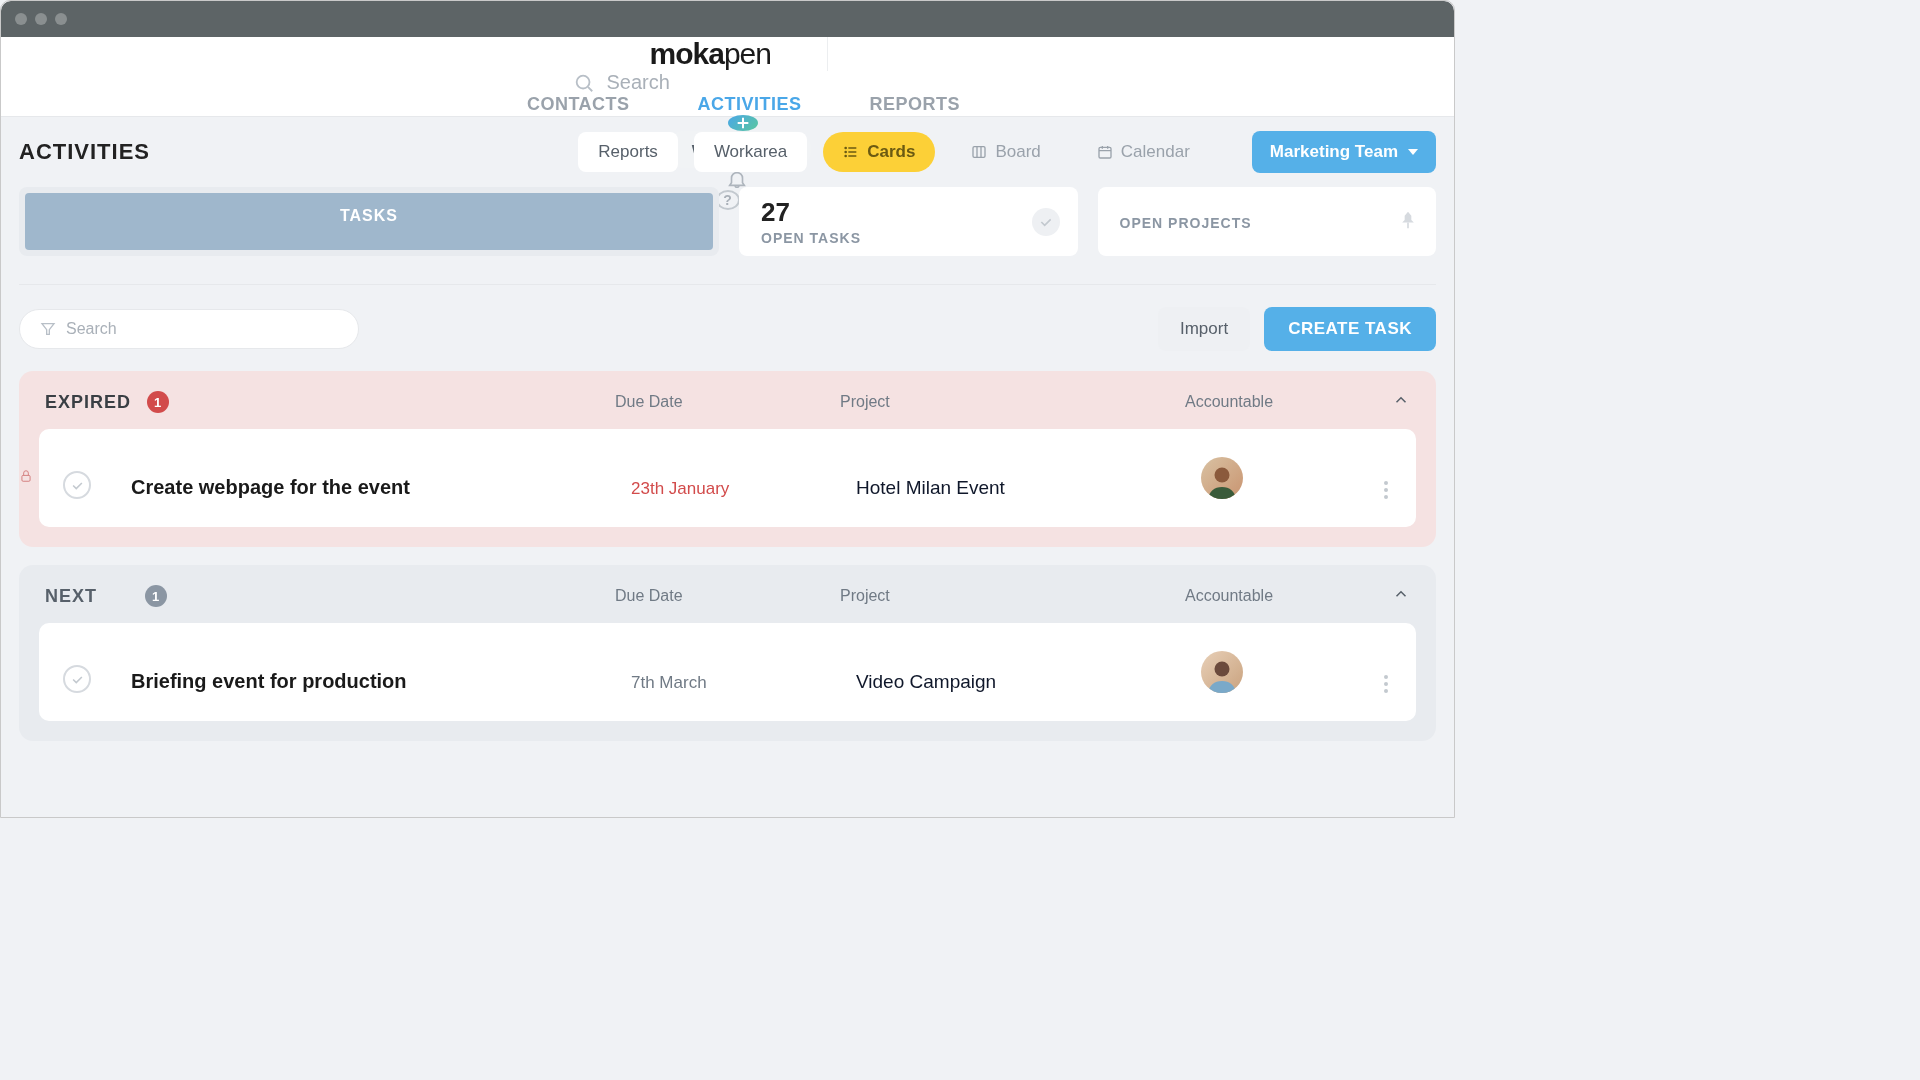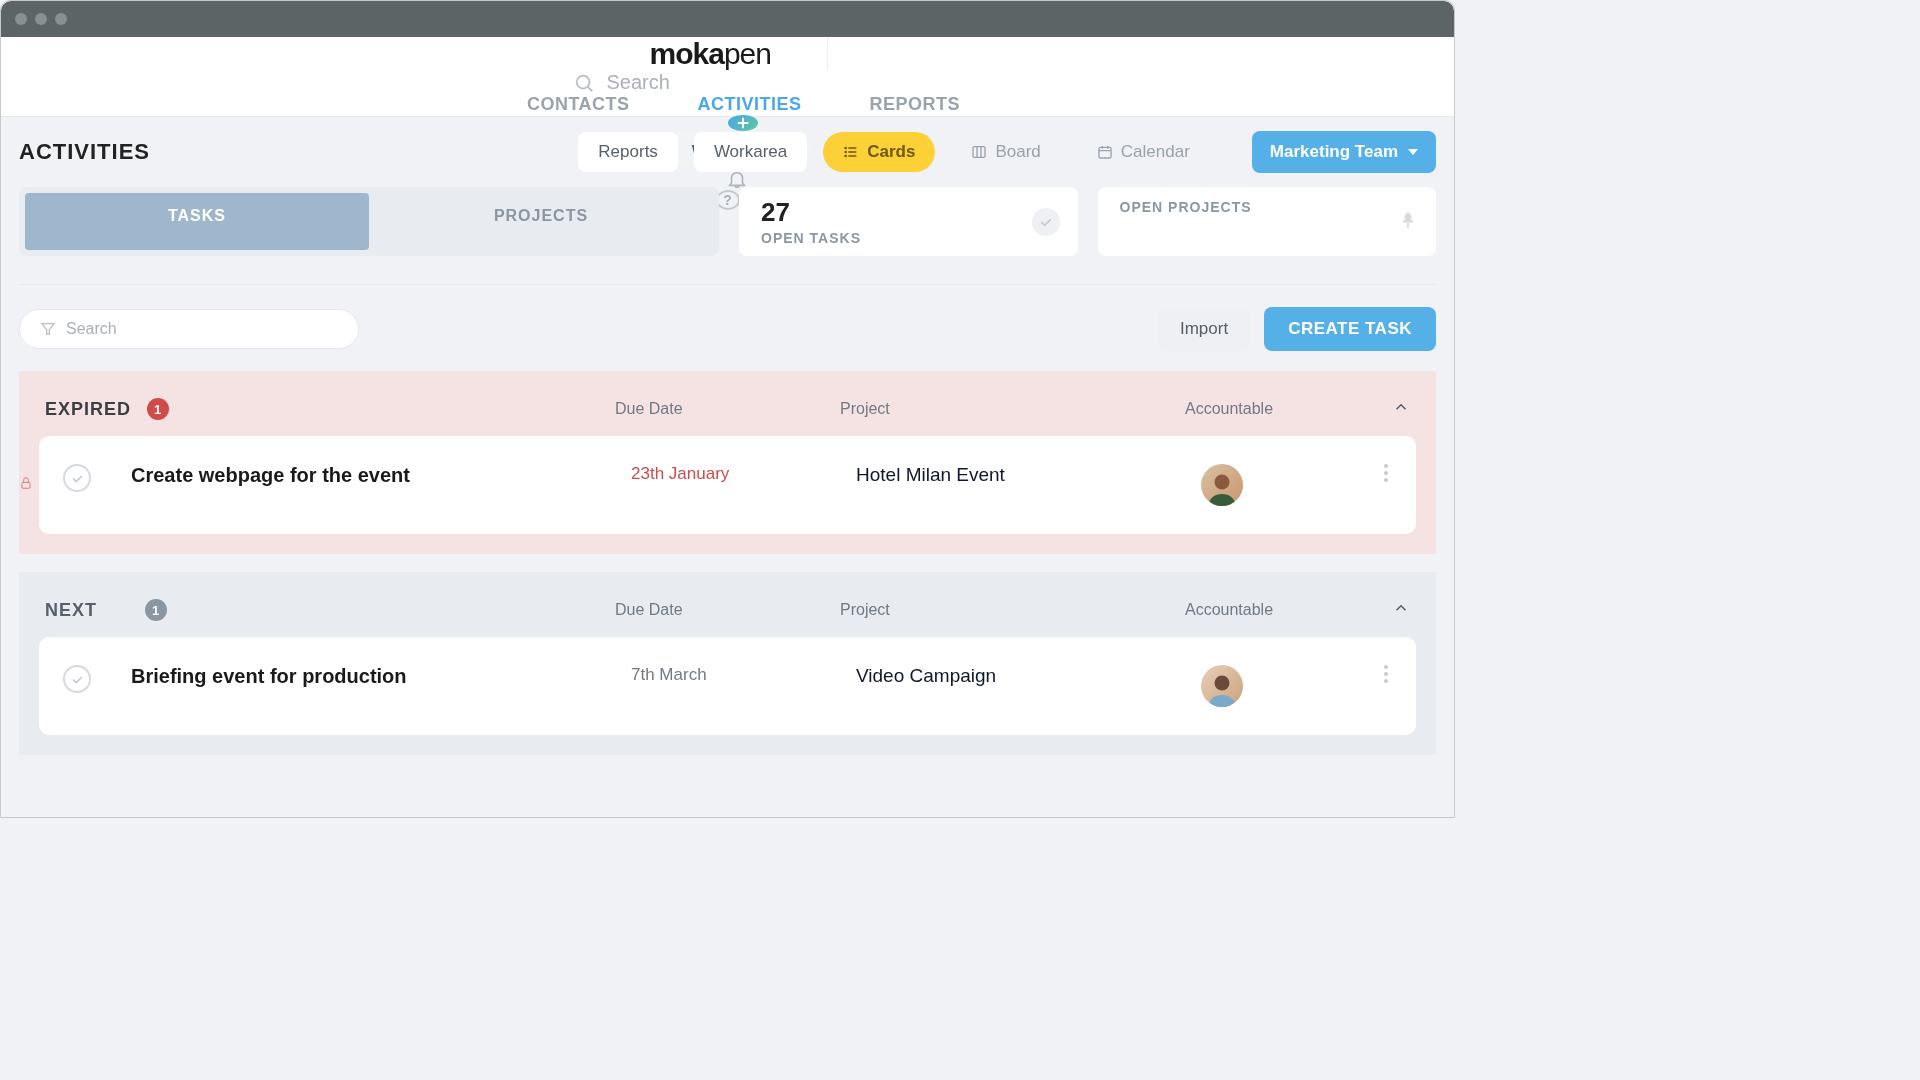--- a/index.html
+++ b/index.html
@@ -32,53 +32,53 @@
 .pill { background:#fff; border-radius:8px; padding:10px 20px; font-size:17px; color:#57606a; display:flex; align-items:center; gap:8px; cursor:pointer;}
 .pill.ghost { background:transparent; color:#9aa2ab;}
 .pill.yellow { background:#fcd037; color:#6b5a12; border-radius:22px; font-weight:600;}
 .pill svg { width:16px; height:16px; stroke:currentColor; fill:none; stroke-width:2;}
 .teampill { background:#55b0e8; color:#fff; border-radius:8px; padding:11px 18px; font-size:17px; font-weight:700; display:flex; align-items:center; gap:10px; margin-left:26px;}
 .teampill .caret { width:0;height:0;border-left:5px solid transparent;border-right:5px solid transparent;border-top:6px solid #fff;}
 .tabs-row { display:flex; gap:20px; padding: 0 0 18px 0;}
 .tabs { background:#e8ebef; border-radius:8px; display:flex; flex:0 0 700px; padding:6px;}
 .tab { flex:1; text-align:center; padding:14px 0; font-size:16px; font-weight:700; letter-spacing:1px; color:#8b96a3; border-radius:4px; cursor:pointer;}
 .tab.active { background:#9fb7cc; color:#fff;}
-.stat { background:#fff; border-radius:8px; flex:1; padding:10px 22px; position:relative; display:flex; flex-direction:column; }
+.stat { background:#fff; border-radius:8px; flex:1; padding:10px 22px; position:relative; display:flex; flex-direction:column; justify-content:center;}
 .stat .num { font-size:26px; font-weight:800; color:#222;}
 .stat .lbl { font-size:14px; font-weight:600; letter-spacing:1px; color:#8b96a3; margin-top:2px;}
 .statcheck { position:absolute; right:18px; top:50%; transform:translateY(-50%); width:28px; height:28px; border-radius:50%; background:#eef0f3; display:flex; align-items:center; justify-content:center;}
 .statcheck svg{width:16px;height:16px;stroke:#c3c9cf;fill:none;stroke-width:2.5;}
 .statpin { position:absolute; right:18px; top:50%; transform:translateY(-50%); color:#d6dadf;}
 .statpin svg{width:20px;height:24px;fill:#d6dadf;}
 .divider { height:1px; background:#e6e8eb; margin:10px 0 22px 0;}
 .toolbar { display:flex; align-items:center; margin-bottom:20px;}
 .searchpill { background:#fff; border:1px solid #e6e8eb; border-radius:22px; padding:10px 20px; display:flex; align-items:center; gap:10px; width:340px;}
 .searchpill svg{width:16px;height:16px;stroke:#b8bfc7;fill:none;stroke-width:2;}
 .searchpill input{border:none;outline:none;font-size:16px;flex:1;}
 .searchpill input::placeholder{color:#a9b0b8;}
 .importbtn { margin-left:auto; background:#eef0f3; border-radius:8px; padding:12px 22px; font-size:17px; color:#57606a; cursor:pointer;}
 .createbtn { background:#55b0e8; color:#fff; border-radius:8px; padding:12px 24px; font-size:17px; font-weight:700; letter-spacing:0.5px; margin-left:14px; cursor:pointer;}
-.section { border-radius:2px; padding:7px 20px 20px 20px; margin-bottom:18px;}
+.section { border-radius:14px; padding:0 20px 20px 20px; margin-bottom:18px;}
 .section.expired { background:#f5e2e2;}
 .section.next { background:#e8ebef;}
 .sechead { display:flex; align-items:center; padding:20px 6px 16px 6px;}
 .secname { font-size:18px; font-weight:800; letter-spacing:1px; color:#3a3f44; width:570px; display:flex; align-items:center; gap:16px;}
 .section.next .secname{color:#57606a;gap:48px;}
 .badge { background:#d24b4b; color:#fff; width:22px; height:22px; border-radius:50%; display:inline-flex; align-items:center; justify-content:center; font-size:13px; font-weight:700;}
 .badge.gray { background:#8b96a3;}
 .colh { font-size:16px; color:#707a85; font-weight:500;}
 .colh.due { width:225px;}
 .colh.proj { width:345px;}
 .colh.acc { flex:1;}
 .chev { margin-left:auto;}
 .chev svg{width:18px;height:18px;stroke:#57606a;fill:none;stroke-width:2;}
 .cardwrap { position:relative;}
 .lock { position:absolute; left:-20px; top:50%; transform:translateY(-50%);}
 .lock svg{width:14px;height:16px;stroke:#d27b7b;fill:none;stroke-width:1.6;}
-.card { background:#fff; border-radius:10px; display:flex; align-items:flex-start; padding:28px 24px;}
+.card { background:#fff; border-radius:10px; display:flex; align-items:flex-end; padding:28px 24px;}
 .check { width:28px; height:28px; border:2px solid #d6dadf; border-radius:50%; display:flex; align-items:center; justify-content:center; margin-right:40px;}
 .check svg{width:15px;height:15px;stroke:#c3c9cf;fill:none;stroke-width:2.5;}
 .tname { font-size:20px; font-weight:700; color:#1a1a1a; width:500px;}
 .tdue { font-size:17px; width:225px;}
 .tdue.red { color:#d24b4b;}
 .tdue.gray { color:#707a85;}
 .tproj { font-size:19px; color:#0f172a; width:345px;}
 .tav { width:42px; height:42px; border-radius:50%; overflow:hidden; display:flex; align-items:flex-end; justify-content:center;}
 .tav.m{background:linear-gradient(135deg,#d9c2a3,#c99470);} 
 .tav.f{background:linear-gradient(135deg,#e8d0b8,#c9a27e);} 
@@ -172,21 +172,20 @@
       <div class="teampill">
         <span>Marketing Team</span>
         <span class="caret"></span>
       </div>
     </div>
   </div>
 
   <div class="tabs-row">
     <div class="tabs">
       <div class="tab active">TASKS</div>
-      <div class="tab">PROJECTS</div>
     </div>
     <div class="stat">
       <div class="num">27</div>
       <div class="lbl">OPEN TASKS</div>
       <div class="statcheck">
           <svg viewBox="0 0 24 24">
             <polyline points="5 12 10 17 19 8"></polyline>
           </svg>
         </div>
     </div>

